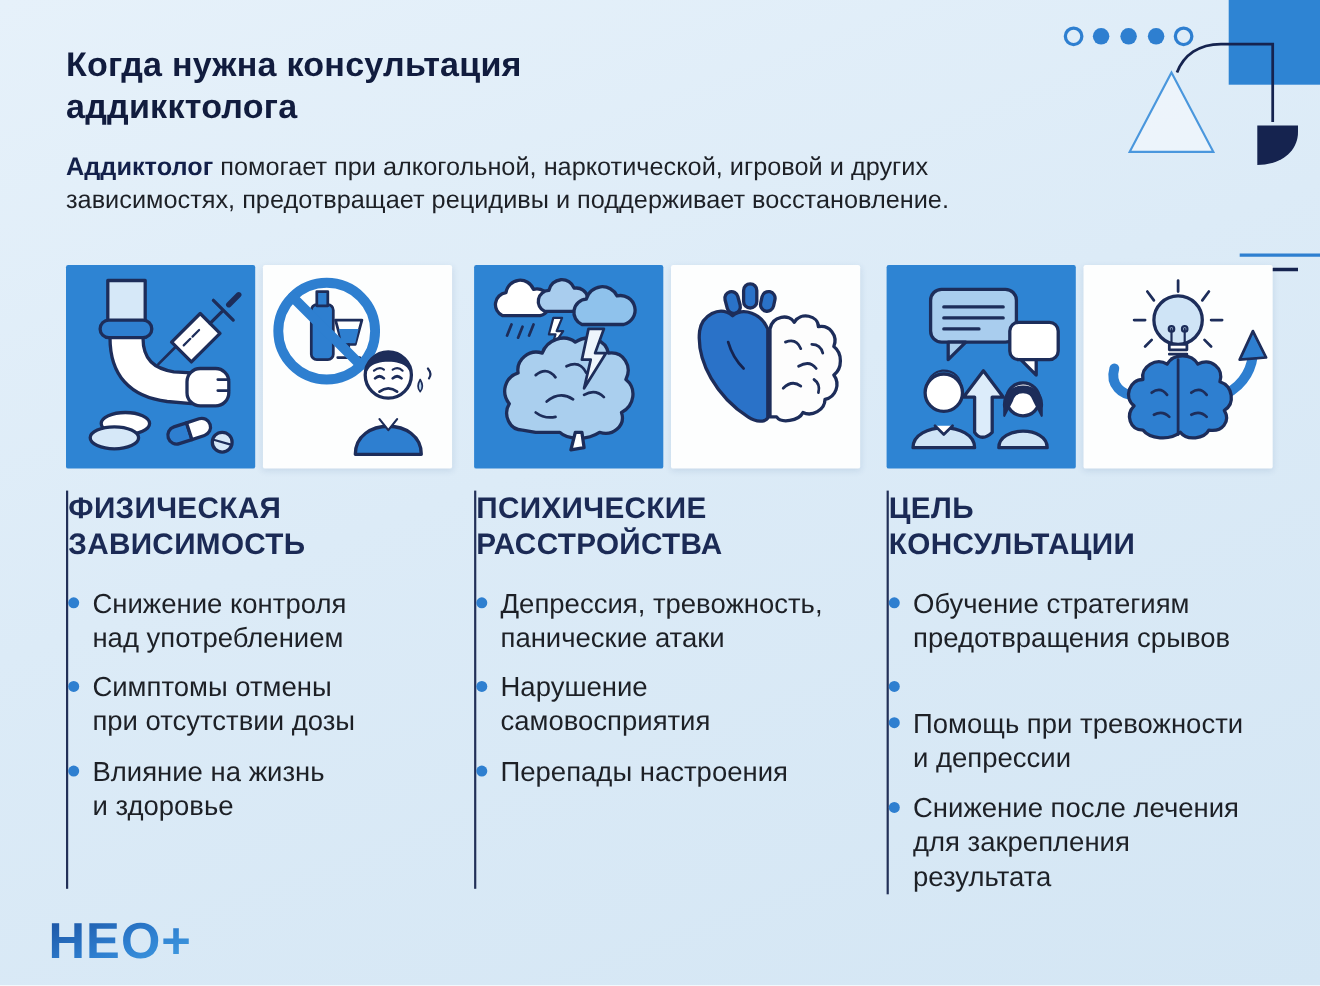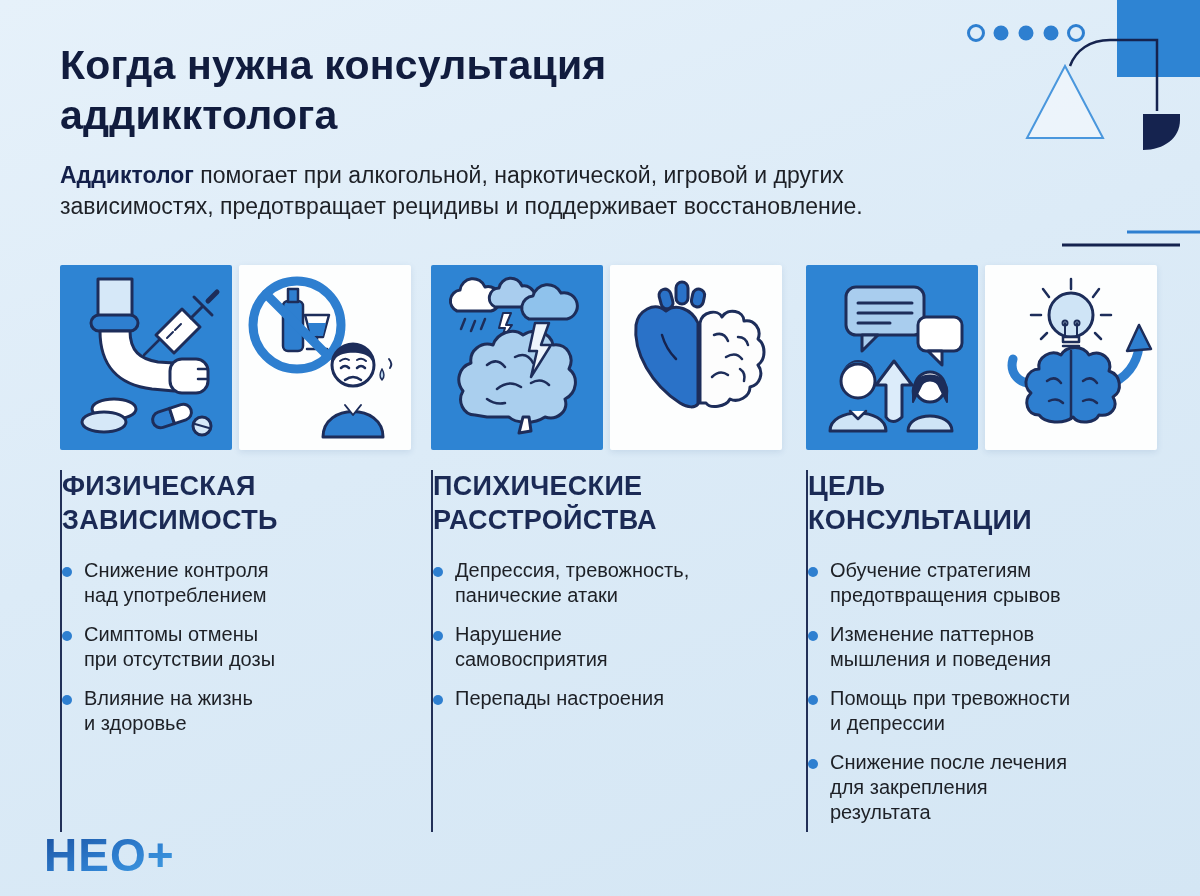--- a/index.html
+++ b/index.html
@@ -1,39 +1,39 @@
 <!DOCTYPE html>
 <html><head>
 <meta charset="utf-8">
 <style>
   html,body{margin:0;padding:0;}
   body{width:1200px;height:896px;font-family:"Liberation Sans","DejaVu Sans",sans-serif;}
   .poster{position:relative;width:1200px;height:896px;overflow:hidden;
     background:linear-gradient(160deg,#e6f1fa 0%,#dcebf7 45%,#d4e6f4 100%);}
   .content{position:relative;padding:40px 40px 0 60px;}
-  .title{margin:0;white-space:pre-line;font-size:41px;line-height:1.22;font-weight:bold;
+  .title{margin:0;white-space:pre-line;font-size:31px;line-height:1.22;font-weight:bold;
     color:#111c3e;letter-spacing:.2px;}
   .intro{margin:20px 0 0;font-size:23px;line-height:1.33;color:#1d2026;}
   .intro .line{display:block;}
   .intro b{color:#13204a;}
   .columns{display:flex;margin-top:44px;}
   .col{flex:none;}
   .col.c1{width:371px;}
   .col.c2{width:375px;}
   .col.c3{width:397px;}
   .tiles{display:flex;gap:7px;}
   .tile{width:172px;height:185px;border-radius:2px;overflow:hidden;flex:none;}
   .tile.blue{background:#2e84d3;}
   .tile.white{background:#fdfefe;box-shadow:0 2px 6px rgba(40,80,140,.12);}
   .tile svg{display:block;width:172px;height:185px;}
   .col-body{margin-top:20px;border-left:2px solid #223058;min-height:362px;}
   .col-heading{margin:0;white-space:pre-line;font-size:27px;line-height:1.24;font-weight:bold;
     color:#1b2a55;letter-spacing:.3px;}
   ul.bullets{list-style:none;margin:21px 0 0;padding:0;display:flex;flex-direction:column;gap:14px;}
-  ul.bullets li{display:flex;gap:12px;font-size:20px;line-height:1.25;color:#1d2026;}
+  ul.bullets li{display:flex;gap:12px;font-size:25px;line-height:1.25;color:#1d2026;}
   .dot{flex:none;width:10px;height:10px;border-radius:50%;background:#2e7fd0;margin-top:9px;}
   .btxt{white-space:pre-line;}
   .decor{position:absolute;top:0;right:0;width:300px;height:260px;}
   .logo{position:absolute;left:42px;top:828px;}
 </style>
 </head>
 <body>
 
 <div class="poster">
 
@@ -235,22 +235,20 @@
           <h2 class="col-heading">ЦЕЛЬ
 КОНСУЛЬТАЦИИ</h2>
           <ul class="bullets">
             <li>
                 <span class="dot"></span>
                 <span class="btxt">Обучение стратегиям
 предотвращения срывов</span>
               </li>
             <li>
                 <span class="dot"></span>
-                <span class="btxt">Изменение паттернов
-мышления и поведения</span>
               </li>
             <li>
                 <span class="dot"></span>
                 <span class="btxt">Помощь при тревожности
 и депрессии</span>
               </li>
             <li>
                 <span class="dot"></span>
                 <span class="btxt">Снижение после лечения
 для закрепления

